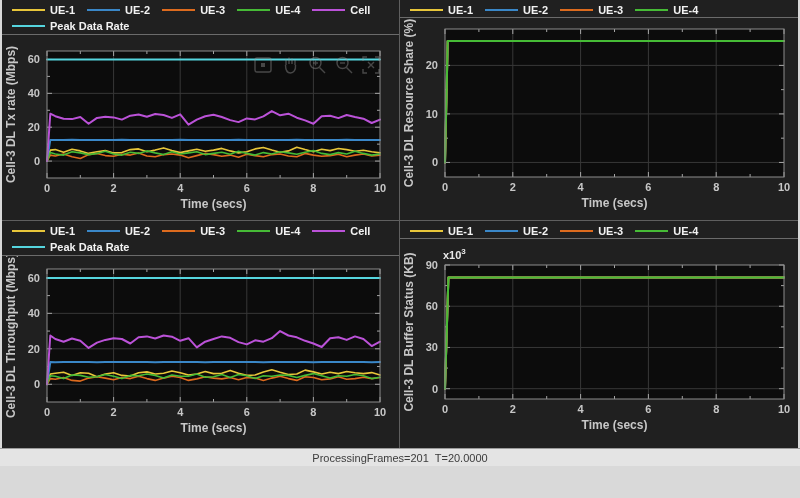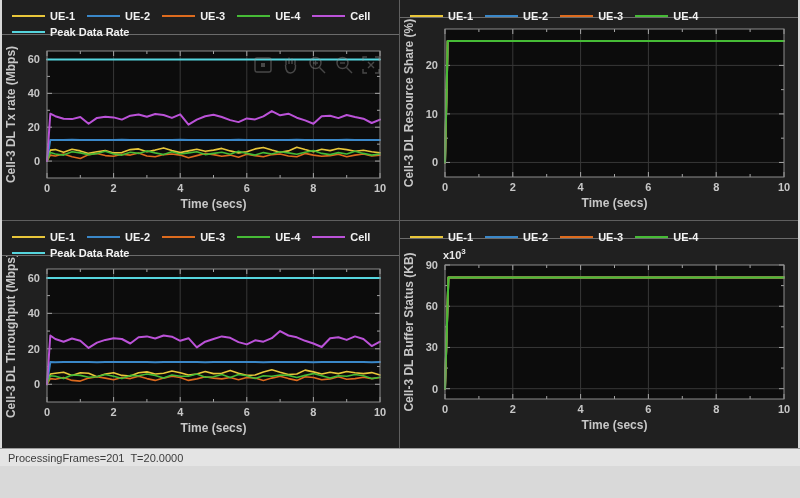--- a/index.html
+++ b/index.html
@@ -35,41 +35,41 @@
 
   
   .main {
     flex:0 0 448px; background:#5f5f5f;
     border-left:2px solid #d9d9d9; border-right:2px solid #d9d9d9;
     display:grid; grid-template-columns:397px 398px; grid-template-rows:220px 227px; gap:1px;
   }
   .panel { background:#202020; overflow:hidden; display:flex; flex-direction:column; position:relative; }
   .legend {
     display:flex; flex-wrap:wrap; align-items:center;
-    padding:8px 0 0 10px; border-bottom:1px solid #6b6b6b; background:#202020;
+    padding:2px 0 0 10px; border-bottom:1px solid #6b6b6b; background:#202020;
   }
   .legend.two-row { height:35px; }
   .legend.one-row { height:18px; }
   .legend-item { display:flex; align-items:center; margin-right:12px; height:16px; }
   .legend-swatch { width:33px; border-top:2.5px solid; margin-right:5px; }
   .legend-label { color:#f2f2f2; font-size:11px; font-weight:bold; white-space:nowrap; }
 
   .chart-svg { display:block; }
 
   
   .plot-tools {
     position:absolute; display:flex; gap:5px; opacity:.42;
   }
   .plot-tool { width:22px; height:22px; color:#9a9a9a; }
   .plot-tool svg { width:22px; height:22px; stroke:#9a9a9a; fill:none; stroke-width:1.4; }
 
   
   .statusbar {
     flex:0 0 18px; background:#e4e4e4; border-top:1px solid #9b9b9b;
-    display:flex; align-items:center; justify-content:flex-start;
+    display:flex; align-items:center; justify-content:center;
     font-size:11px; color:#3c3c3c; padding:0 8px; white-space:pre;
   }
 </style>
 </head>
 <body>
 
 <div class="window">
 
 
   <div class="main">

